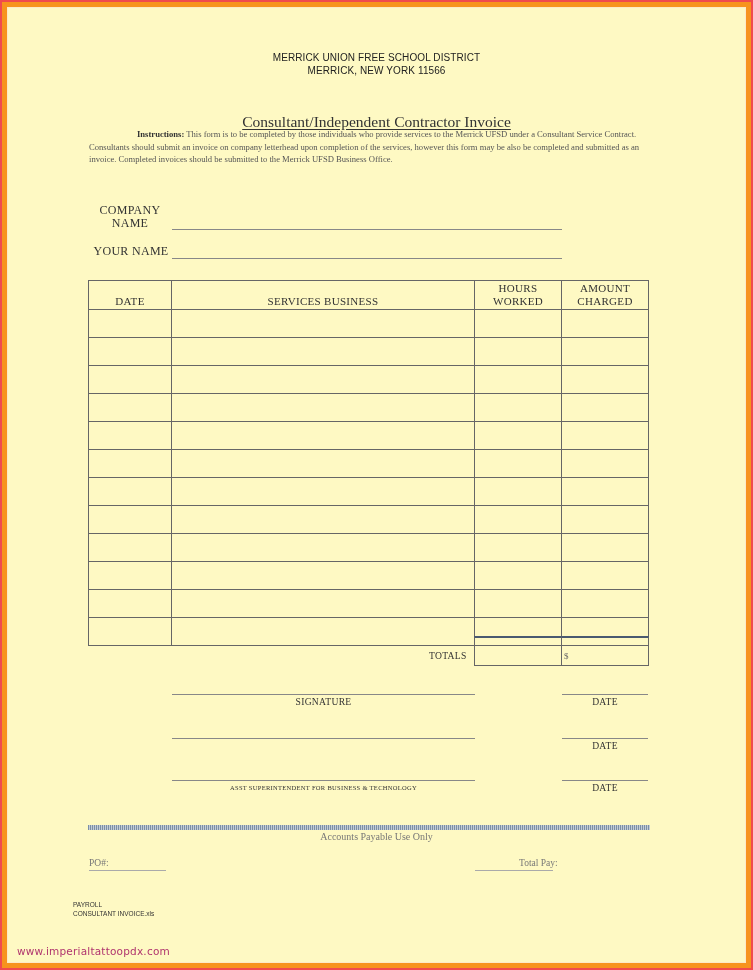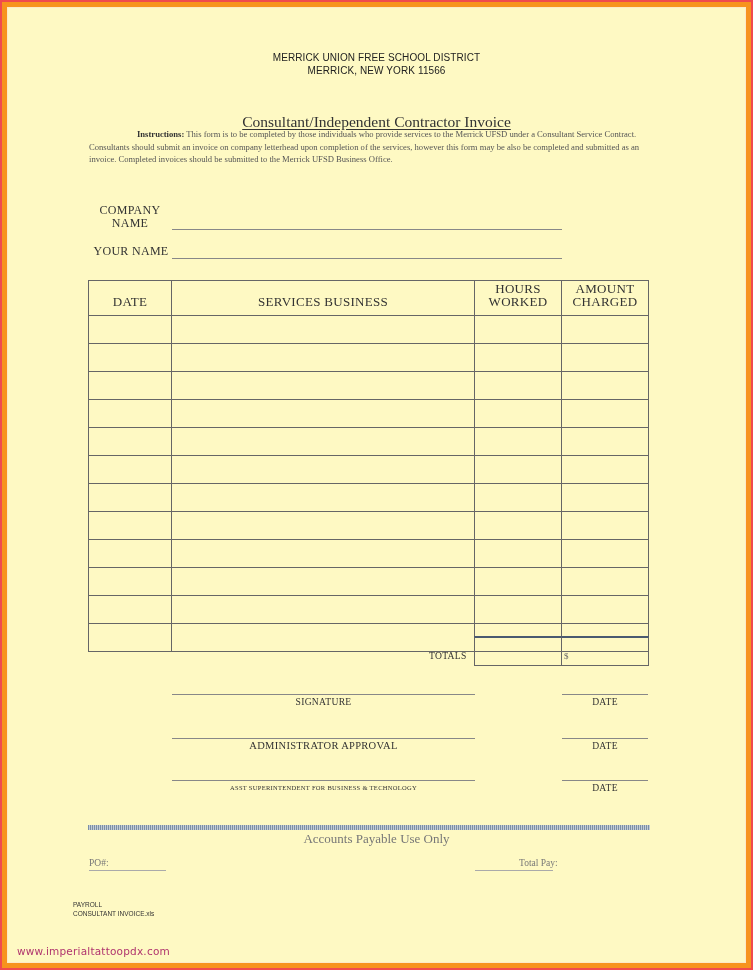--- a/index.html
+++ b/index.html
@@ -37,34 +37,34 @@
   .lbl { font-size: 12px; color: #333; letter-spacing: 0.3px; text-align: center; }
   .line { position: absolute; height: 1px; background: #888; }
   table.svc {
     position: absolute; left: 81px; top: 273px;
     border-collapse: collapse;
   }
   table.svc td, table.svc th {
     border: 1px solid #666; padding: 0;
   }
   table.svc th {
-    font-weight: normal; font-size: 13px; line-height: 13px; color: #333;
-    letter-spacing: 0.3px; vertical-align: bottom; padding-bottom: 7px;
+    font-weight: normal; font-size: 11px; line-height: 13px; color: #333;
+    letter-spacing: 0.3px; vertical-align: bottom; padding-bottom: 1px;
     height: 27px;
   }
   table.svc td { height: 27px; }
   .c1 { width: 82px; } .c2 { width: 302px; } .c3 { width: 86px; } .c4 { width: 86px; }
   .totals-label { font-size: 9.6px; color: #333; letter-spacing: 0.3px; }
   .totals-box { position: absolute; border: 1px solid #666; }
   .sig-lbl { font-size: 9.6px; color: #333; letter-spacing: 0.3px; text-align: center; }
   .hatch {
     left: 81px; top: 818px; width: 562px; height: 5px;
     background: repeating-linear-gradient(90deg, #7a8fa6 0 1px, #c4ccd6 1px 2px);
   }
-  .ap { left: 0; width: 739px; top: 824px; text-align: center; font-size: 13px; color: #777; }
+  .ap { left: 0; width: 739px; top: 824px; text-align: center; font-size: 10px; color: #777; }
   .small { font-size: 9.5px; color: #777; }
   .footer { font-size: 6.5px; color: #333; line-height: 8.5px; }
   .watermark { left: 17px; top: 925px; font-size: 10.5px; color: #b0356e; letter-spacing: 0.2px; }
 </style>
 </head>
 <body>
 
 <div class="frame-orange"></div>
 <div class="page">
 
@@ -186,21 +186,20 @@
   <div class="totals-box" style="left:554px; top:629px; width:86px; height:27px; border-top:2px solid #4a5a70;">
     <span class="totals-label" style="position:absolute; left:2px; top:13px; font-size:9px; color:#666;">$</span>
   </div>
 
   <div class="line" style="left:165px; top:687px; width:303px;"></div>
   <div class="abs sig-lbl" style="left:165px; top:689px; width:303px;">SIGNATURE</div>
   <div class="line" style="left:555px; top:687px; width:86px;"></div>
   <div class="abs sig-lbl" style="left:555px; top:689px; width:86px;">DATE</div>
 
   <div class="line" style="left:165px; top:731px; width:303px;"></div>
-  <div class="abs sig-lbl" style="left:165px; top:733px; width:303px; font-size:10.5px;">ADMINISTRATOR APPROVAL</div>
   <div class="line" style="left:555px; top:731px; width:86px;"></div>
   <div class="abs sig-lbl" style="left:555px; top:733px; width:86px;">DATE</div>
 
   <div class="line" style="left:165px; top:773px; width:303px;"></div>
   <div class="abs sig-lbl" style="left:165px; top:777px; width:303px; font-size:6.5px;">ASST SUPERINTENDENT FOR BUSINESS &amp; TECHNOLOGY</div>
   <div class="line" style="left:555px; top:773px; width:86px;"></div>
   <div class="abs sig-lbl" style="left:555px; top:775px; width:86px;">DATE</div>
 
   <div class="abs hatch"></div>
   <div class="abs ap">Accounts Payable Use Only</div>

